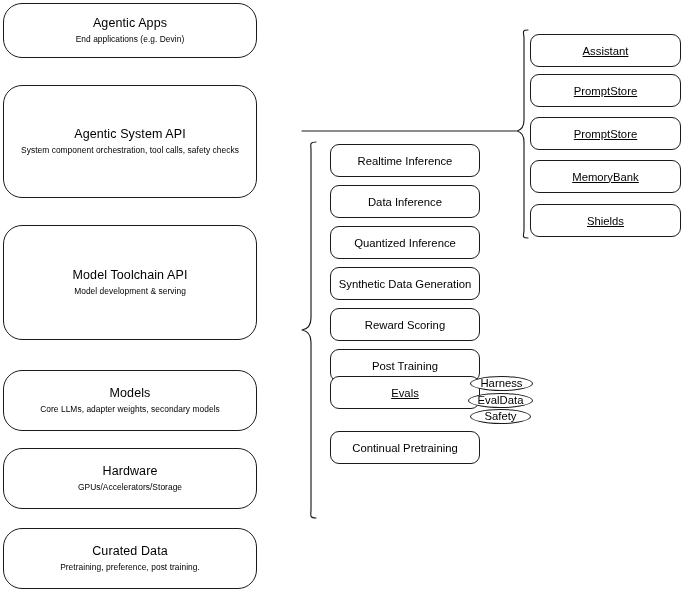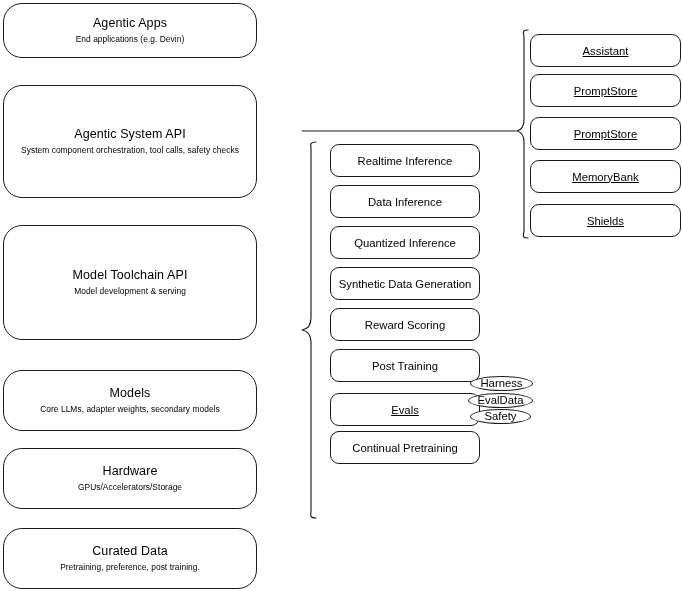--- a/index.html
+++ b/index.html
@@ -158,21 +158,21 @@
   </div>
   <div class="node chip chip-mid" style="top:267px;">
     <span>Synthetic Data Generation</span>
   </div>
   <div class="node chip chip-mid" style="top:308px;">
     <span>Reward Scoring</span>
   </div>
   <div class="node chip chip-mid" style="top:349px;">
     <span>Post Training</span>
   </div>
-  <div class="node chip chip-mid" style="top:393px;text-decoration:underline;">
+  <div class="node chip chip-mid" style="top:376px;text-decoration:underline;">
     <span>Evals</span>
   </div>
   <div class="node chip chip-mid" style="top:431px;">
     <span>Continual Pretraining</span>
   </div>
 
   <div class="node pill" style="left:470px; top:376px; width:63px;">
     <span>Harness</span>
   </div>
   <div class="node pill" style="left:468px; top:393px; width:65px;">

